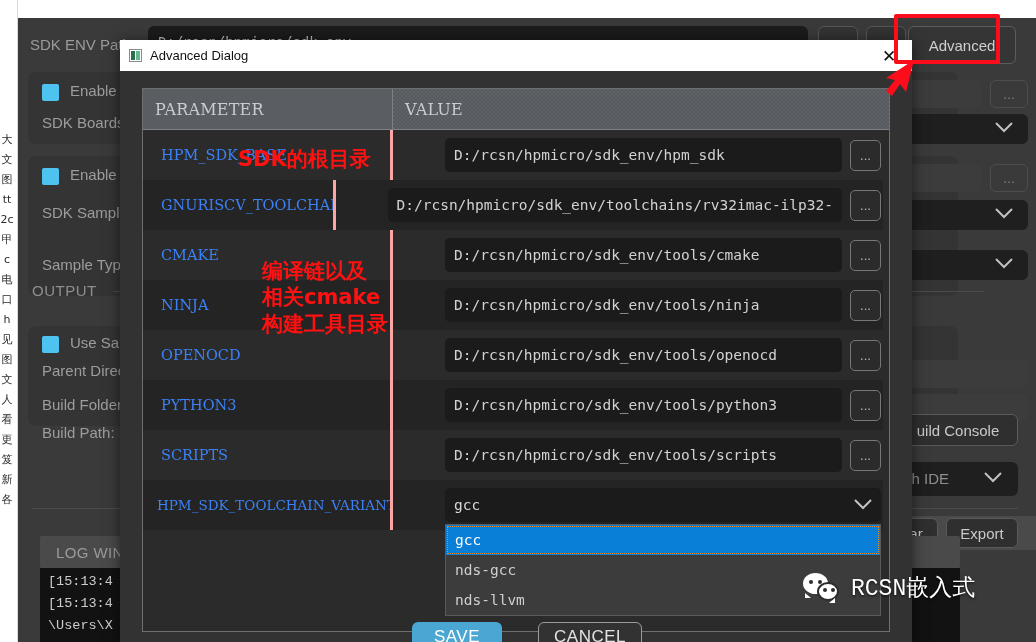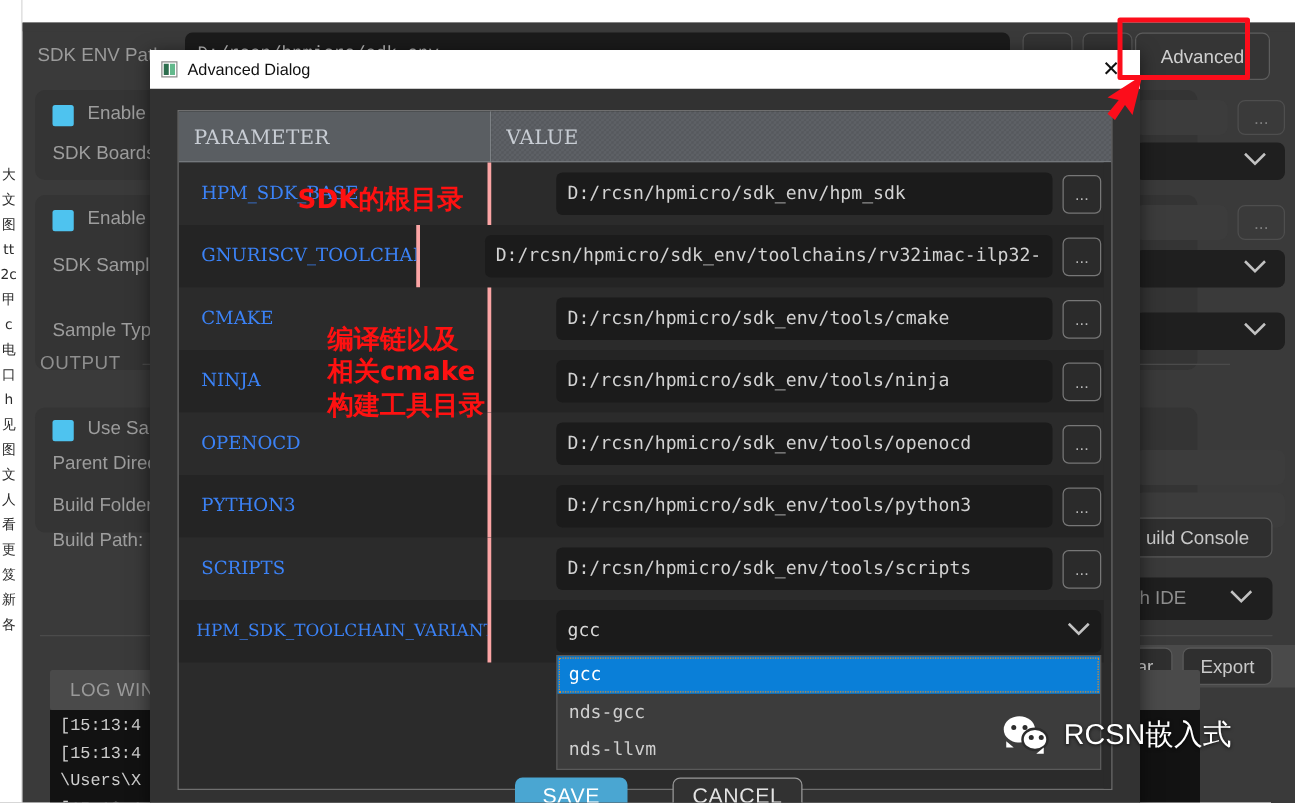--- a/index.html
+++ b/index.html
@@ -261,21 +261,21 @@
     z-index: 55; white-space: nowrap; line-height: 1.25;
   }
   .ann-cn-1 { left: 238px; top: 146px; font-size: 21px; }
   .ann-cn-2 { left: 262px; top: 258px; font-size: 21px; }
 
   
   .watermark {
     position: absolute; left: 803px; top: 572px; z-index: 70;
     display: flex; align-items: center; gap: 8px;
     color: #ffffff; font-size: 23px;
-    font-family: Liberation Sans, sans-serif;
+    font-family: Liberation Mono, monospace;
     text-shadow: 0 1px 3px rgba(0,0,0,.8);
   }
   .wm-bubbles { position: relative; width: 40px; height: 30px; flex: none; }
   .wm-b1 {
     position: absolute; left: 0; top: 0; width: 25px; height: 21px;
     background: #fff; border-radius: 50%;
   }
   .wm-b1::after {
     content:''; position:absolute; left:2px; bottom:-4px;
     border-left: 6px solid #fff; border-top: 5px solid transparent;

